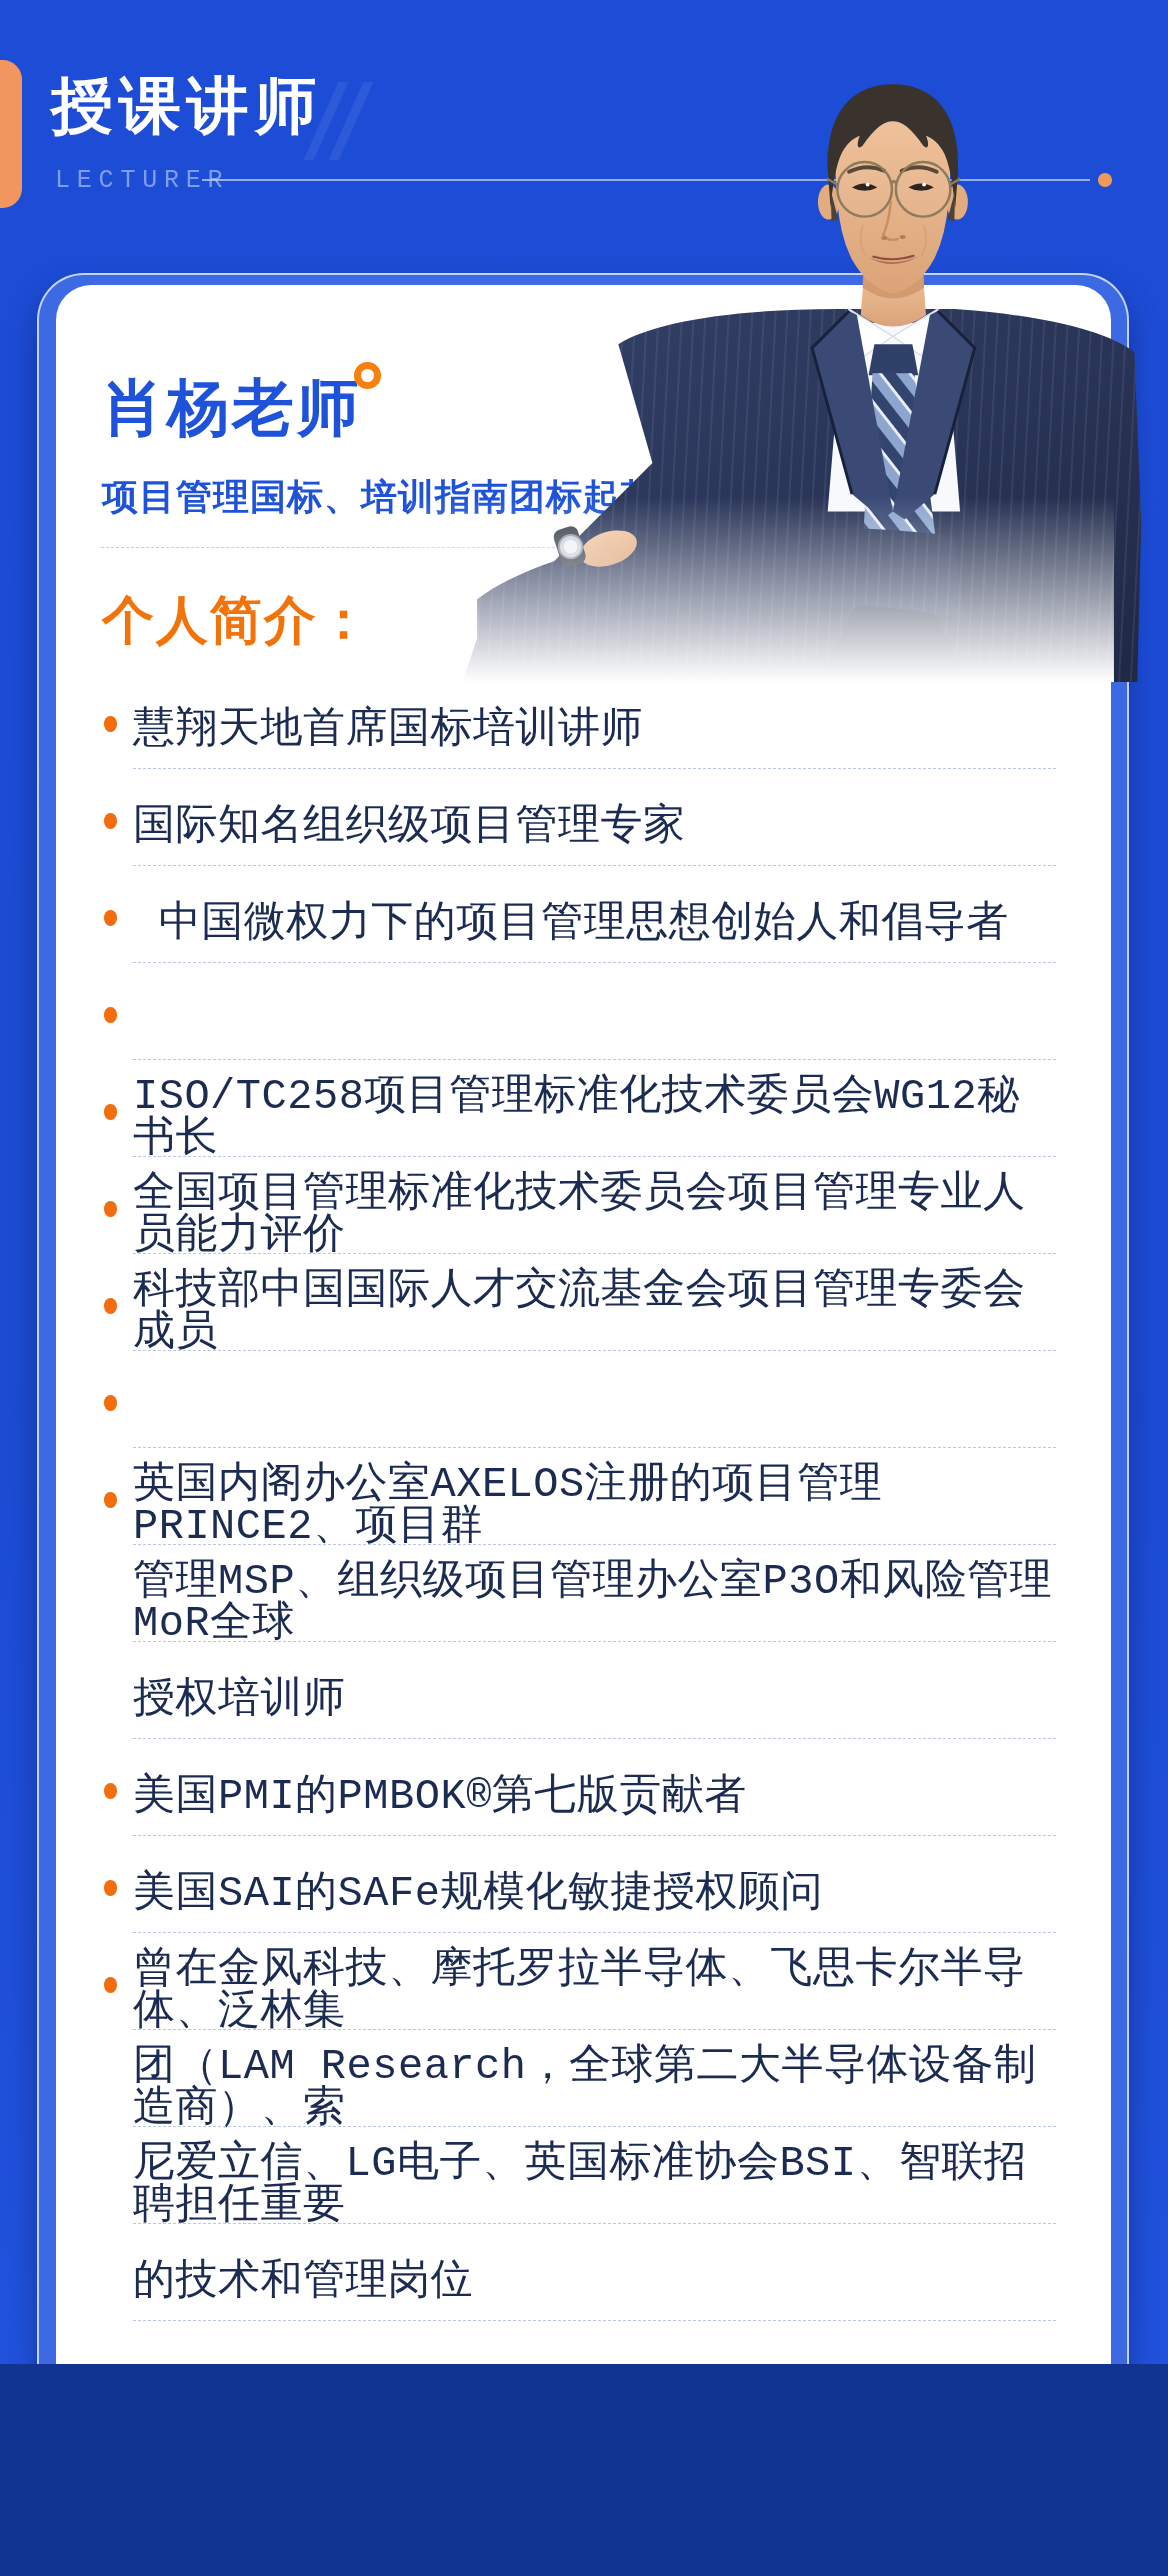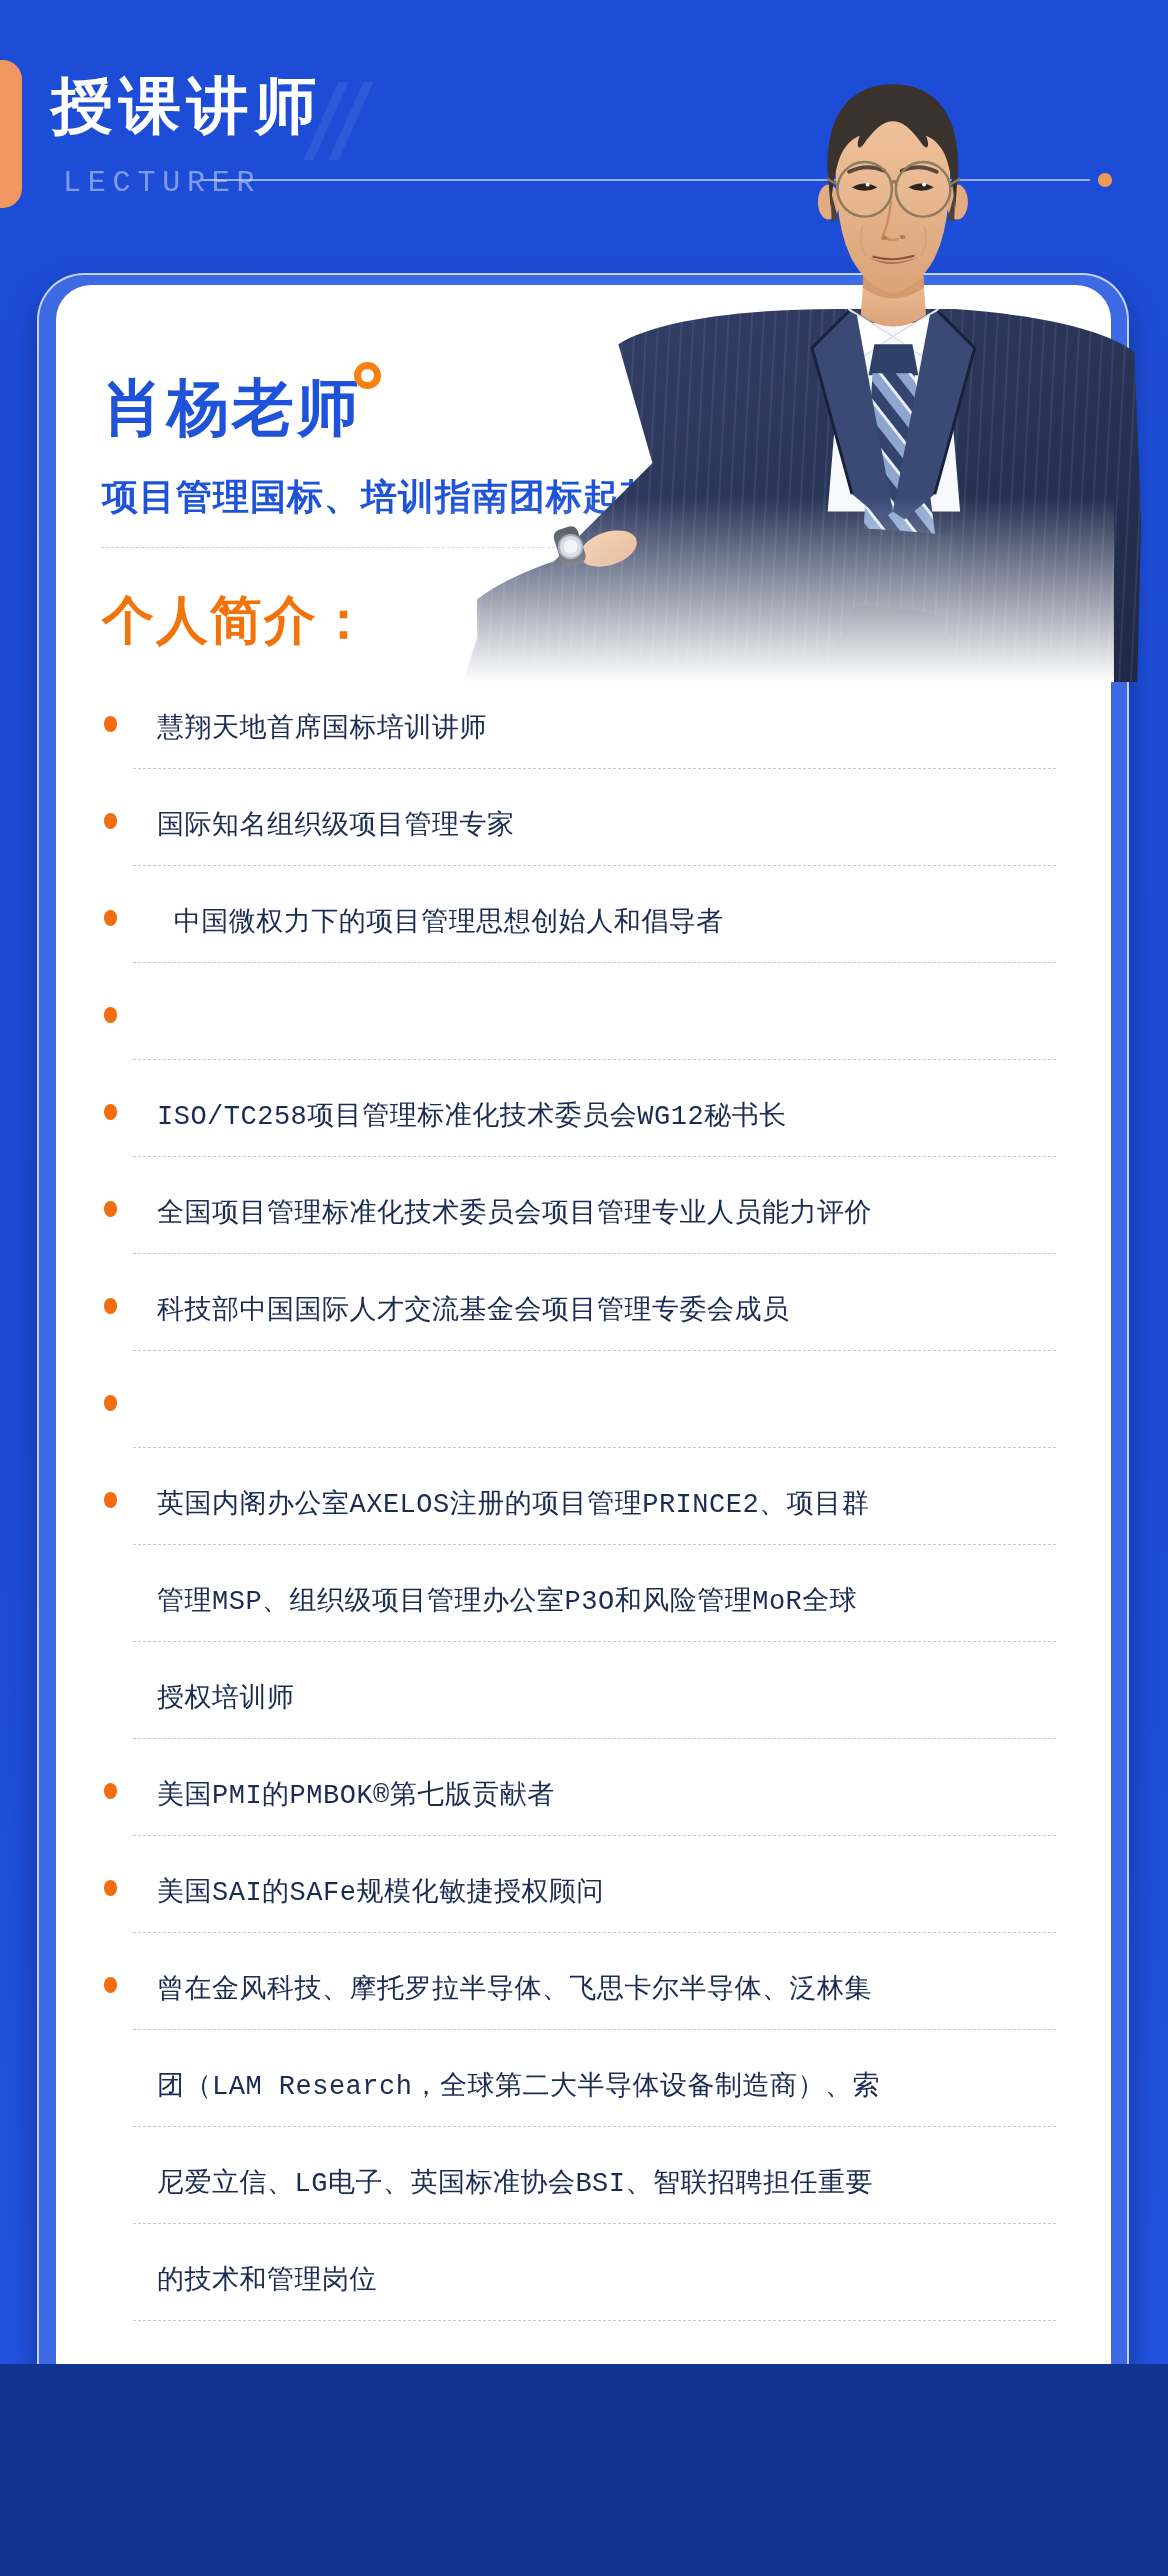--- a/index.html
+++ b/index.html
@@ -4,22 +4,22 @@
 <style>
   html,body{margin:0;padding:0;background:#10348f;}
   #canvas{position:relative;width:1168px;height:2364px;overflow:hidden;
           background:linear-gradient(180deg,#1d4dd6 0%,#1c4cd4 60%,#2152dd 100%);
           font-family:Liberation Mono, monospace;}
   
   .orange-tab{position:absolute;left:-19.5px;top:60px;width:41px;height:148px;
               background:#f0965e;border-radius:19.5px;z-index:1;}
   .page-title{position:absolute;left:51px;top:64px;font-size:62px;font-weight:800;
               color:#ffffff;letter-spacing:5.8px;z-index:2;}
-  .page-sub{position:absolute;left:55px;top:166px;font-size:30px;font-weight:400;
-            color:rgba(205,221,255,0.55);letter-spacing:6.8px;z-index:2;margin-left:8px;}
+  .page-sub{position:absolute;left:55px;top:166px;font-size:25px;font-weight:400;
+            color:rgba(205,221,255,0.55);letter-spacing:6.8px;z-index:2;}
   .header-line{position:absolute;left:202px;top:179px;width:888px;height:1.9px;
                background:rgba(231,240,255,0.6);z-index:1;}
   .header-line-dot{position:absolute;left:1098px;top:173px;width:13.6px;height:13.6px;
                    border-radius:50%;background:#ef9a5a;z-index:1;}
   .watermark{position:absolute;left:313px;top:82px;width:68px;height:78px;z-index:1;opacity:.07;}
   .watermark i{position:absolute;top:0;width:9.7px;height:78px;background:#fff;transform:skewX(-24deg);}
   .watermark i:nth-child(1){left:7.8px;} .watermark i:nth-child(2){left:33px;}
   
   .outer-card{position:absolute;left:37px;top:273px;width:1092px;height:2231px;
               background:#3d6ae3;border:2.9px solid rgba(206,222,255,0.9);border-radius:47px;
@@ -37,22 +37,22 @@
                 border-top:1.9px dashed #c7ccd9;z-index:4;}
   .intro-heading{position:absolute;left:102px;top:586px;font-size:52px;font-weight:800;
                  color:#f3730b;letter-spacing:1.9px;z-index:4;}
   
   .profile-list{position:absolute;left:133px;top:681px;width:923px;z-index:4;}
   .p-row{position:relative;height:97px;display:flex;align-items:center;}
   .p-row::after{content:"";position:absolute;left:0;right:0;top:87px;
                 border-top:1.9px dashed #bcc8e2;}
   .p-dot{position:absolute;left:-29px;top:35px;width:12.7px;height:15.6px;
          border-radius:50%;background:#f36d0e;}
-  .p-text{font-size:27px;font-weight:500;color:#1c2b52;letter-spacing:0.5px;
-          white-space:pre-wrap;line-height:1;margin-left:24px;}
+  .p-text{font-size:42px;font-weight:500;color:#1c2b52;letter-spacing:0.5px;
+          white-space:pre-wrap;line-height:1;}
   
   .portrait{position:absolute;left:409px;top:54px;width:740px;height:628px;z-index:6;}
 </style>
 </head>
 <body>
 
 <div id="canvas">
 
   <div class="orange-tab"></div>
   <div class="page-title">授课讲师</div>

